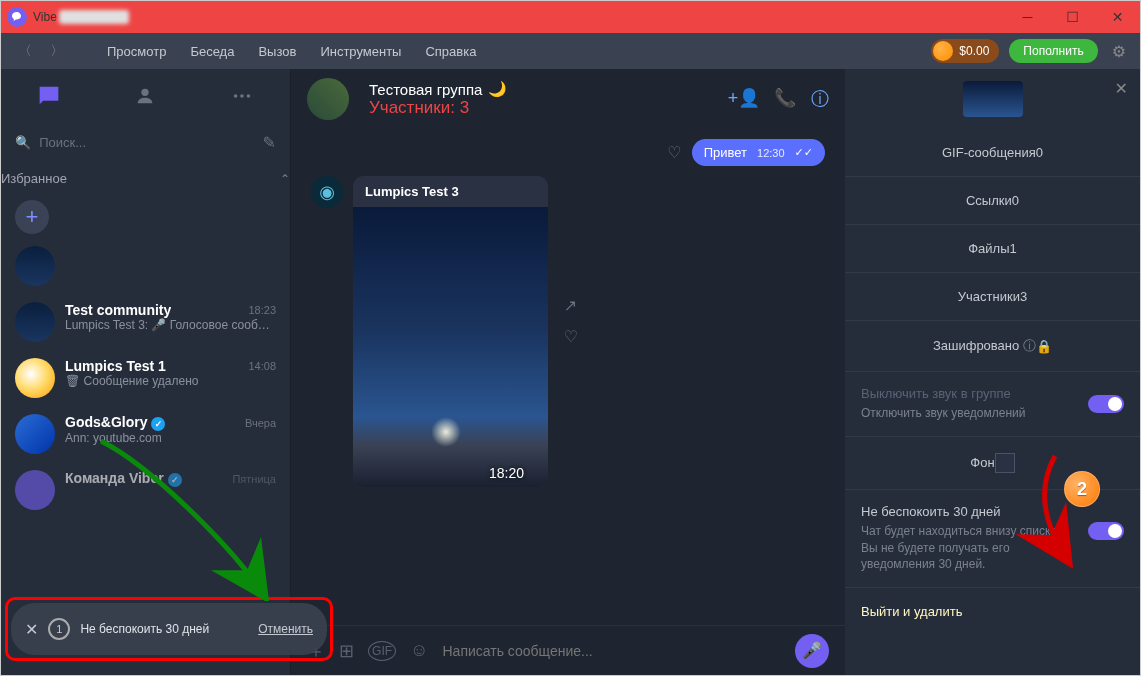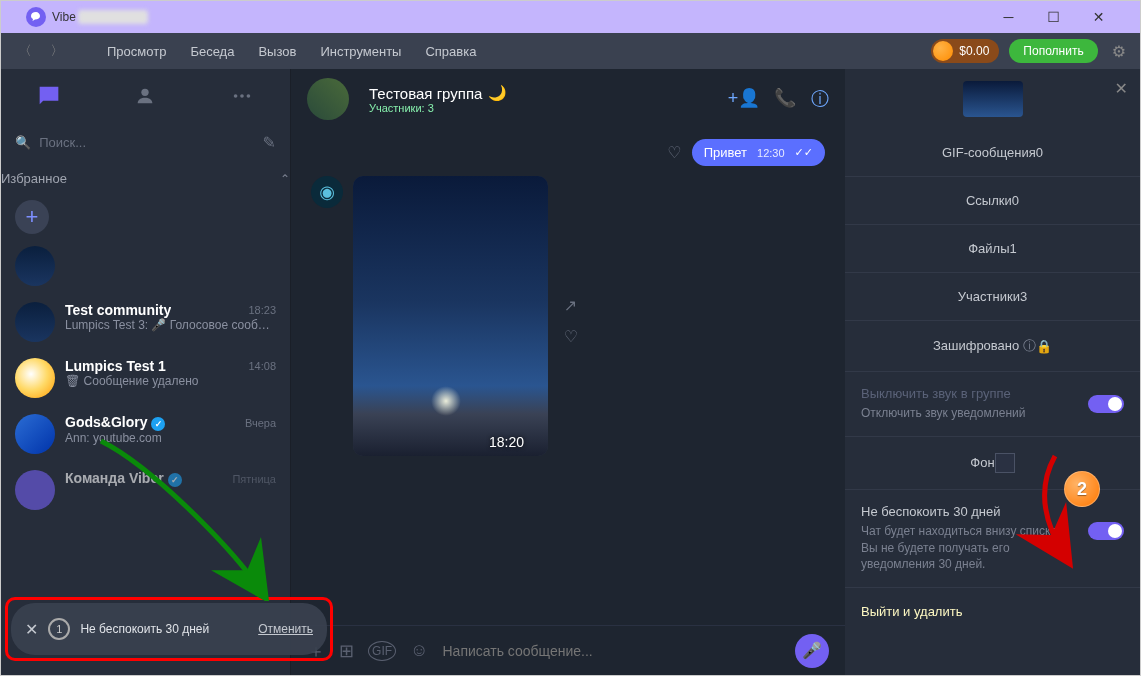--- a/index.html
+++ b/index.html
@@ -1,18 +1,18 @@
 <!DOCTYPE html>
 <html><head>
 <meta charset="utf-8">
 <style>
 *{box-sizing:border-box;margin:0;padding:0;font-family:'Segoe UI',Arial,sans-serif}
 body{background:#fff;overflow:hidden}
 .window{width:1141px;height:676px;position:relative;background:#fff;border:1px solid #ccc}
-.titlebar{height:32px;display:flex;align-items:center;padding:0 19px;background:#c4b5fd}
+.titlebar{height:32px;display:flex;align-items:center;padding:0 0;background:#ef4444}
 .titlebar .icon{width:20px;height:20px;border-radius:50%;background:#7360f2;margin:0 6px;display:flex;align-items:center;justify-content:center}
 .titlebar .icon svg{width:12px;height:12px}
 .titlebar .title{font-size:12px;color:#333;flex:0 0 auto}
 .titlebar .blur{width:70px;height:14px;background:#e0e0e0;border-radius:3px;filter:blur(2px);margin-left:2px}
 .titlebar .spacer{flex:1}
 .win-btn{width:45px;height:30px;display:flex;align-items:center;justify-content:center;cursor:pointer;font-size:14px;color:#333}
 .app{display:flex;flex-direction:column;height:calc(100% - 32px);background:#1e2530}
 .menubar{height:36px;background:#3a4150;display:flex;align-items:center;padding:0 10px;gap:4px;color:#c5c9d0;font-size:13px;position:relative}
 .nav-btn{width:28px;height:24px;display:flex;align-items:center;justify-content:center;color:#888;cursor:pointer}
 .menu-item{padding:4px 10px;cursor:pointer}
@@ -42,21 +42,21 @@
 .chat-row1{display:flex;justify-content:space-between;align-items:center}
 .chat-name{color:#fff;font-weight:600;font-size:14px;white-space:nowrap;overflow:hidden;text-overflow:ellipsis}
 .chat-time{color:#6a7180;font-size:11px}
 .chat-sub{color:#8a90a0;font-size:12px;white-space:nowrap;overflow:hidden;text-overflow:ellipsis}
 .verified{display:inline-flex;width:14px;height:14px;border-radius:50%;background:#1da1f2;color:#fff;font-size:9px;align-items:center;justify-content:center;margin-left:4px}
 .center{flex:1;background:#1e2530;display:flex;flex-direction:column;position:relative}
 .chat-header{height:60px;display:flex;align-items:center;padding:0 16px;gap:20px}
 .grp-avatar{width:42px;height:42px;border-radius:50%;background:linear-gradient(45deg,#2a4a3a,#4a6a3a)}
 .grp-info{flex:1}
 .grp-name{color:#fff;font-size:15px;display:flex;align-items:center;gap:6px}
-.grp-sub{color:#86efac;font-size:11px}
+.grp-sub{color:#ef4444;font-size:17px}
 .hdr-icons{display:flex;gap:14px;color:#6fa8ff;font-size:18px}
 .hdr-icons span{cursor:pointer}
 .messages{flex:1;padding:10px 20px;overflow:hidden;position:relative}
 .msg-row{display:flex;justify-content:flex-end;align-items:center;gap:10px;margin-bottom:10px}
 .heart-btn{color:#6a7180;cursor:pointer}
 .bubble{background:#5b6fff;color:#fff;padding:6px 12px;border-radius:16px;font-size:13px;display:flex;align-items:center;gap:10px}
 .bubble .time{font-size:11px;opacity:.85}
 .bubble .check{font-size:11px}
 .msg-group{display:flex;gap:10px;align-items:flex-start}
 .msg-av{width:32px;height:32px;border-radius:50%;background:#0a2a3a;display:flex;align-items:center;justify-content:center;color:#5bc0de;font-size:18px}
@@ -244,20 +244,21 @@
             <div class="bubble">
               <span>Привет</span>
               <span class="time">12:30</span>
               <span class="check">✓✓</span>
             </div>
           </div>
           <div class="msg-group">
             <div class="msg-av">◉</div>
             <div style="position:relative">
               <div class="attachment">
+                <div class="att-title">Lumpics Test 3</div>
                 <div class="att-img">
                   <div class="att-time">18:20</div>
                 </div>
               </div>
               <div class="att-actions">
                 <span>↗</span>
                 <span>♡</span>
               </div>
             </div>
           </div>

